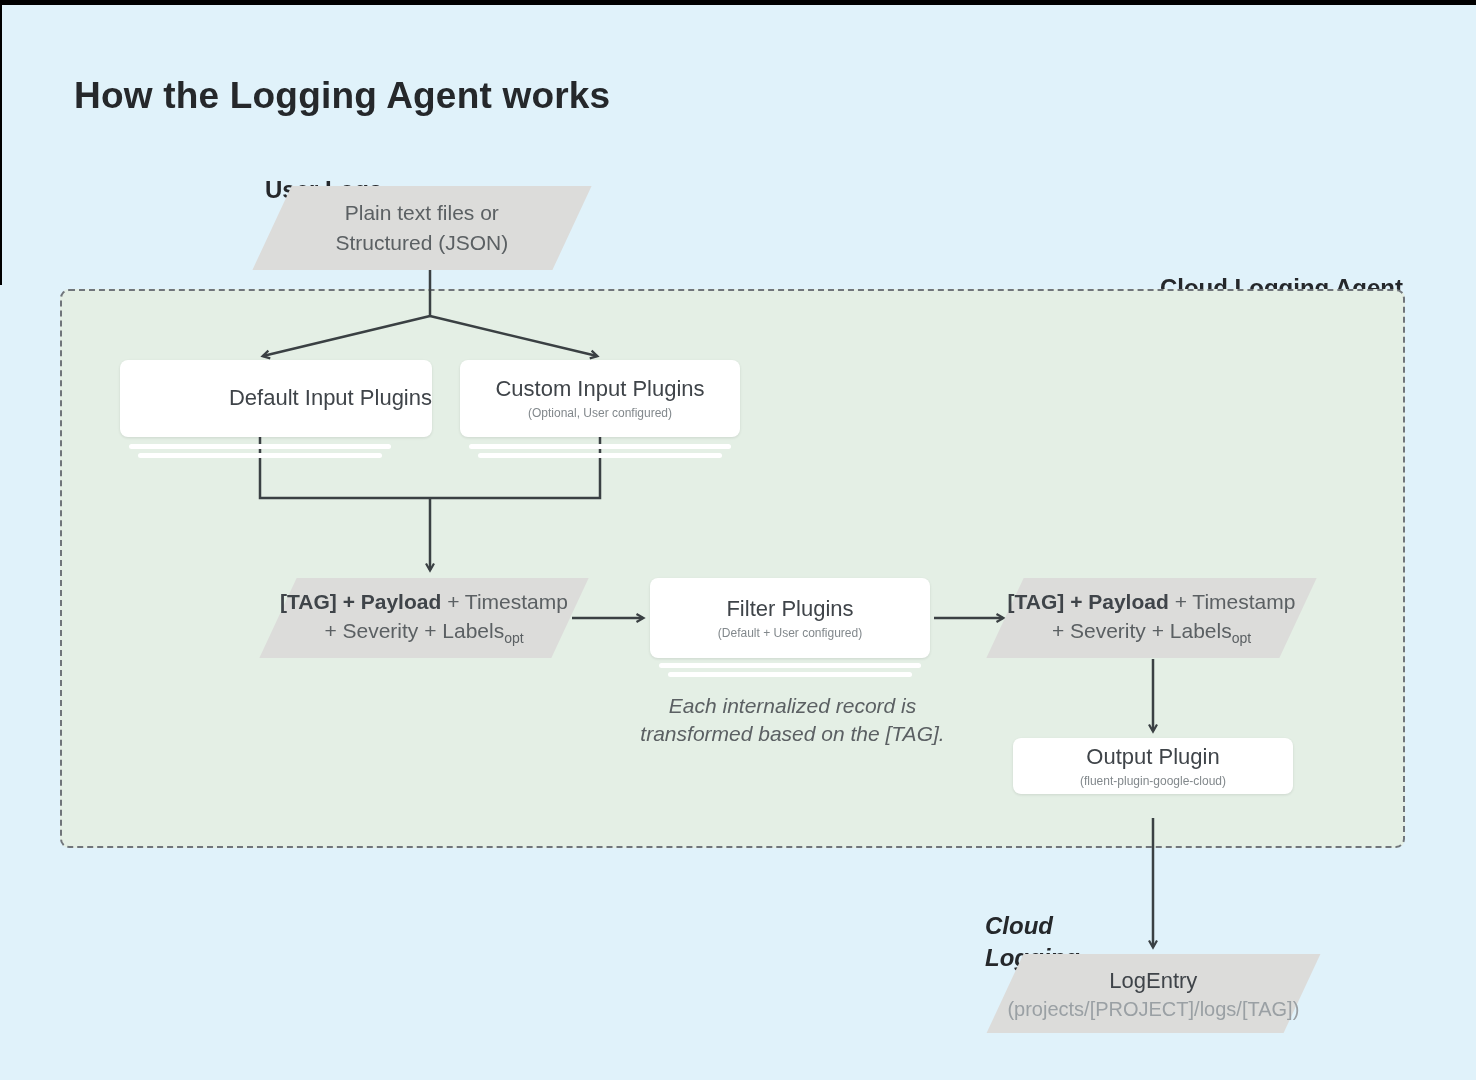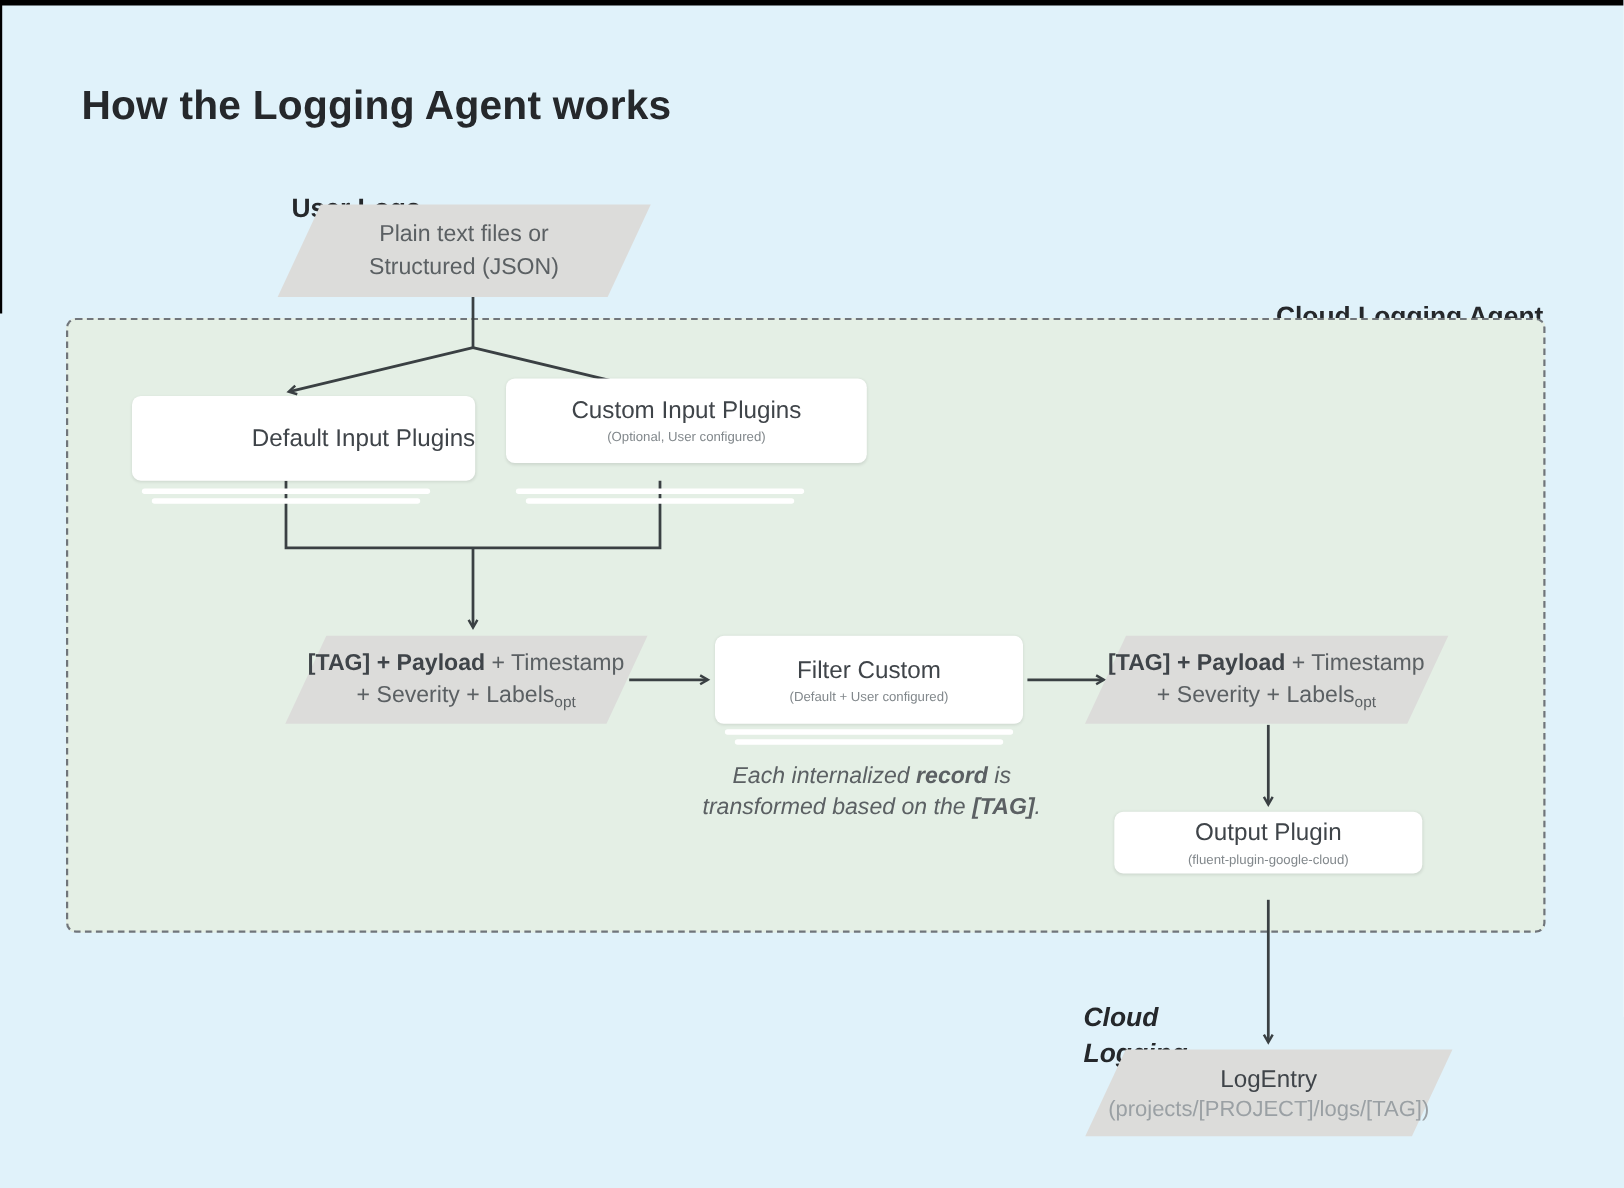--- a/index.html
+++ b/index.html
@@ -46,21 +46,21 @@
   .node{
     position:absolute;z-index:2;background:#fff;border-radius:8px;
     box-shadow:0 1px 3px rgba(0,0,0,0.10);
     display:flex;flex-direction:column;align-items:center;justify-content:center;
     text-align:center;
   }
   .node .node-title{font-size:22px;color:var(--text-box,#3f4449);line-height:1.3;}
   .node .node-sub{font-size:12px;color:var(--text-sub,#82888c);line-height:1.3;margin-top:2px;}
 
   .box-default{left:120px;top:360px;width:312px;height:77px;align-items:flex-end;}
-  .box-custom{left:460px;top:344px;width:328px;height:77px;}
+  .box-custom{left:460px;top:360px;width:280px;height:77px;}
   .box-filter{left:650px;top:578px;width:280px;height:80px;}
   .box-output{left:1013px;top:738px;width:280px;height:56px;}
 
   .stackbar{
     position:absolute;z-index:2;height:5px;background:#fff;border-radius:3px;
   }
 
   .para{
     position:absolute;z-index:2;
     background:var(--shape-gray,#dcdcda);
@@ -80,21 +80,21 @@
   .para-logentry{left:1005px;top:954px;width:297px;height:79px;}
   .para-logentry .le-title{font-size:22px;color:var(--text-box,#3f4449);line-height:1.35;}
   .para-logentry .le-sub{font-size:20px;color:var(--text-sub-light,#9aa0a4);line-height:1.3;}
   .subscript{font-size:14px;vertical-align:-5px;}
 
   .note{
     position:absolute;z-index:2;left:630px;top:692px;width:325px;
     font-size:21px;font-style:italic;color:var(--text-gray,#5b6063);
     text-align:center;line-height:1.35;
   }
-  .note .b{font-weight:700;}
+  .note .b{font-weight:400;}
 </style>
 </head>
 <body>
 
 <div class="canvas">
 
   <div class="topbar"></div>
   <div class="leftbar"></div>
 
   <h1 class="page-title">How the Logging Agent works</h1>
@@ -146,21 +146,21 @@
   <div class="stackbar" style="left:478px;top:453px;width:244px;"></div>
 
   <div class="para para-record-left para-record">
     <div class="para-content">
       <div><span class="b">[TAG] + Payload</span><span> + Timestamp</span></div>
       <div><span>+ Severity + Labels</span><span class="subscript">opt</span></div>
     </div>
   </div>
 
   <div class="node box-filter">
-    <div class="node-title">Filter Custom</div>
+    <div class="node-title">Filter Plugins</div>
     <div class="node-sub">(Default + User configured)</div>
   </div>
   <div class="stackbar" style="left:659px;top:663px;width:262px;"></div>
   <div class="stackbar" style="left:668px;top:672px;width:244px;"></div>
 
   <div class="note">
     <span>Each internalized </span><span class="b">record</span><span> is transformed based on the </span><span class="b">[TAG]</span><span>.</span>
   </div>
 
   <div class="para para-record-right para-record">

